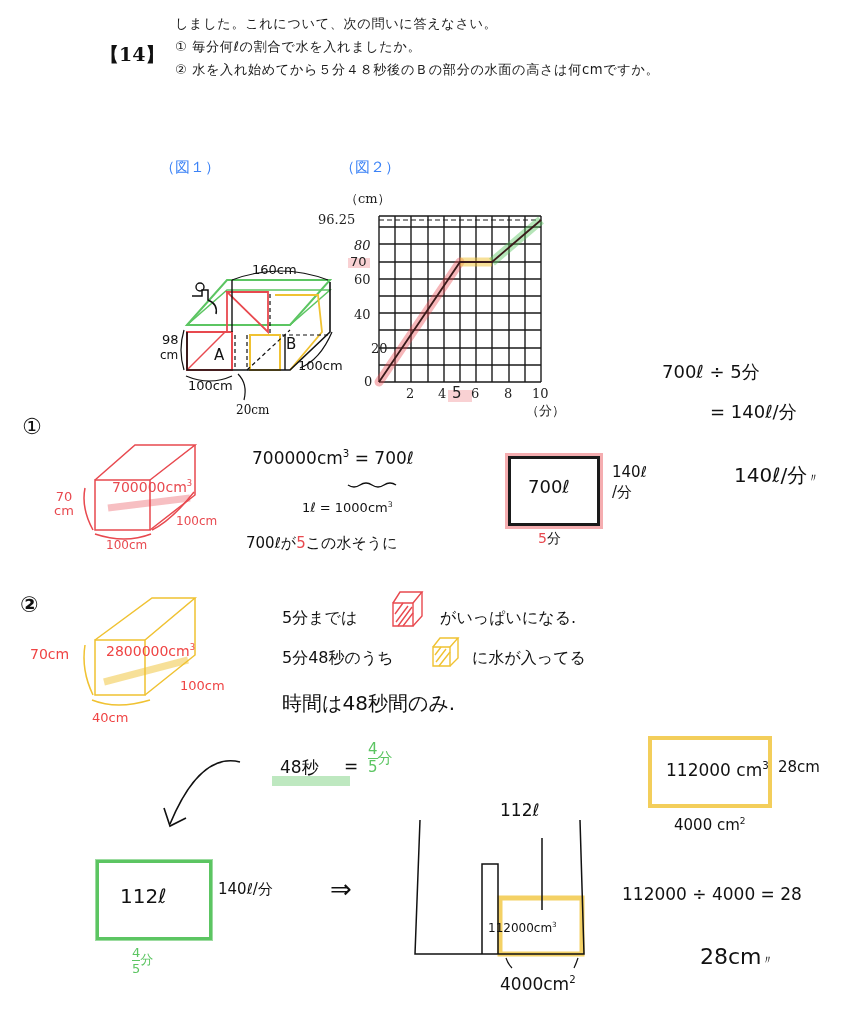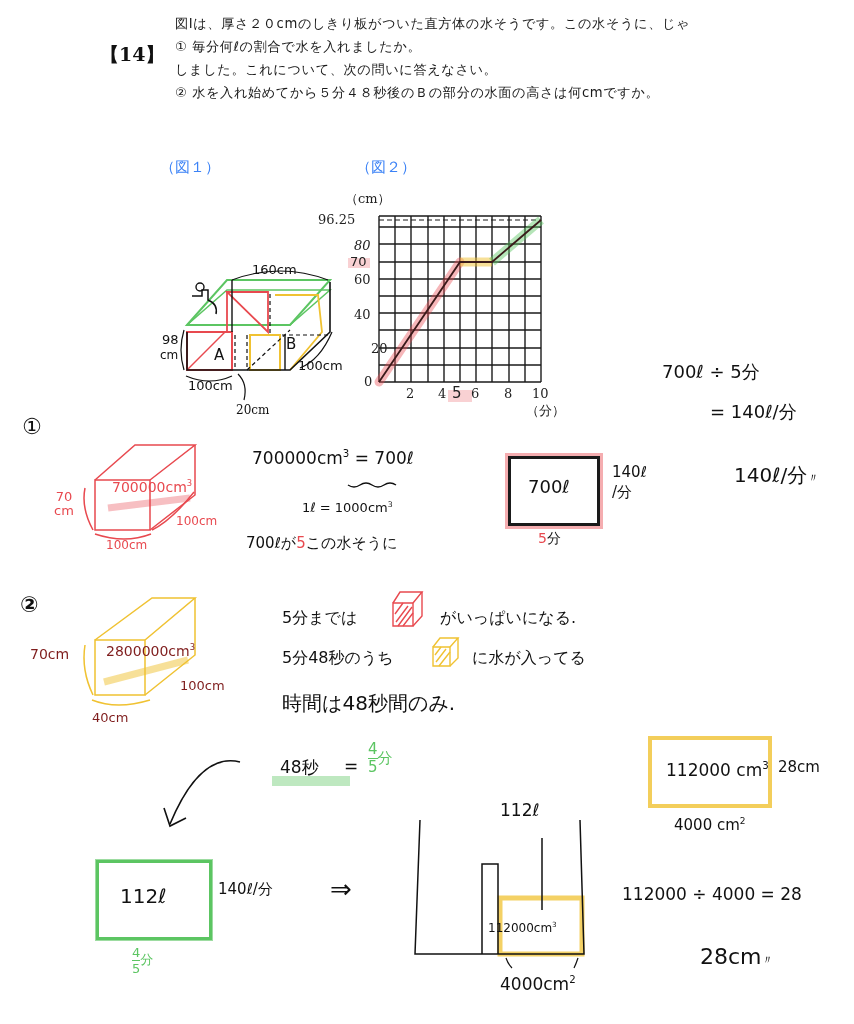--- a/index.html
+++ b/index.html
@@ -5,37 +5,36 @@
   html, body { margin: 0; padding: 0; background: #ffffff; }
   body { width: 854px; height: 1024px; position: relative; overflow: hidden;
          font-family: "DejaVu Sans", sans-serif; color: #111; }
   .abs { position: absolute; }
   .problem-num { left: 100px; top: 42px; font-family: "DejaVu Serif", serif; font-size: 19px; font-weight: bold; }
   .problem-text { left: 175px; top: 12px; font-family: "DejaVu Sans", sans-serif; font-size: 13.2px; line-height: 23px; color: #1a1a1a; }
   .problem-text div { white-space: nowrap; letter-spacing: 0.6px; }
   .fig-label { font-family: "DejaVu Serif", serif; font-size: 15px; color: #3b82f6; }
   .hand { font-family: "DejaVu Sans", sans-serif; color: #111; white-space: nowrap; }
   .red { color: #e8494f; }
-  .yellow { color: #7f1d1d; }
+  .yellow { color: #ef4444; }
   .green { color: #5cc562; }
   .axis-tick { font-family: "DejaVu Serif", serif; font-size: 13px; color: #222; }
   svg { position: absolute; overflow: visible; }
   .sup { font-size: 0.6em; vertical-align: super; }
   .frac { display: inline-block; text-align: center; vertical-align: middle; line-height: 1; }
   .frac span { display: block; }
   .frac .bar { border-top: 1.5px solid currentColor; margin: 1px 0; height: 0; }
 </style>
 </head>
 <body>
 
 <div class="abs problem-num">【14】</div>
 <div class="abs problem-text">
-  <div>図Ⅰは、厚さ２０cmのしきり板がついた直方体の水そうです。この水そうに、じゃ</div>
+  <div>しました。これについて、次の問いに答えなさい。</div>
   <div>①  毎分何ℓの割合で水を入れましたか。</div>
-  <div>しました。これについて、次の問いに答えなさい。</div>
   <div>②  水を入れ始めてから５分４８秒後のＢの部分の水面の高さは何cmですか。</div>
 </div>
 
 <div class="abs fig-label" style="left:160px; top:158px;">（図１）</div>
 <div>
   <svg width="854" height="1024" style="left:0;top:0;">
 
     <polygon points="187,325 227,280 330,280 290,325" fill="none" stroke="#5cc562" stroke-width="2"></polygon>
     <polyline points="187,325 227,290 330,290 290,325" fill="none" stroke="#5cc562" stroke-width="1.5"></polyline>
 
@@ -68,21 +67,21 @@
   <div class="abs hand" style="left:252px; top:262px; font-size:13px;">160cm</div>
   <div class="abs hand" style="left:162px; top:332px; font-size:13px;">98</div>
   <div class="abs hand" style="left:160px; top:348px; font-size:12px;">cm</div>
   <div class="abs hand" style="left:188px; top:378px; font-size:13px;">100cm</div>
   <div class="abs hand" style="left:298px; top:358px; font-size:13px;">100cm</div>
   <div class="abs hand" style="left:236px; top:403px; font-size:12px; font-family:'DejaVu Serif',serif;">20cm</div>
   <div class="abs hand" style="left:214px; top:346px; font-size:15px;">A</div>
   <div class="abs hand" style="left:286px; top:335px; font-size:15px;">B</div>
 </div>
 
-<div class="abs fig-label" style="left:340px; top:158px;margin-left:16px;">（図２）</div>
+<div class="abs fig-label" style="left:340px; top:158px;">（図２）</div>
 <div class="abs axis-tick" style="left:345px; top:190px;">（cm）</div>
 <div>
   <svg width="854" height="1024" style="left:0;top:0;">
     <g stroke="#1a1a1a" stroke-width="1.4">
 
       <line x1="379" y1="216" x2="379" y2="382"></line>
         <line x1="395" y1="216" x2="395" y2="382"></line>
       <line x1="411" y1="216" x2="411" y2="382"></line>
         <line x1="428" y1="216" x2="428" y2="382"></line>
       <line x1="444" y1="216" x2="444" y2="382"></line>

